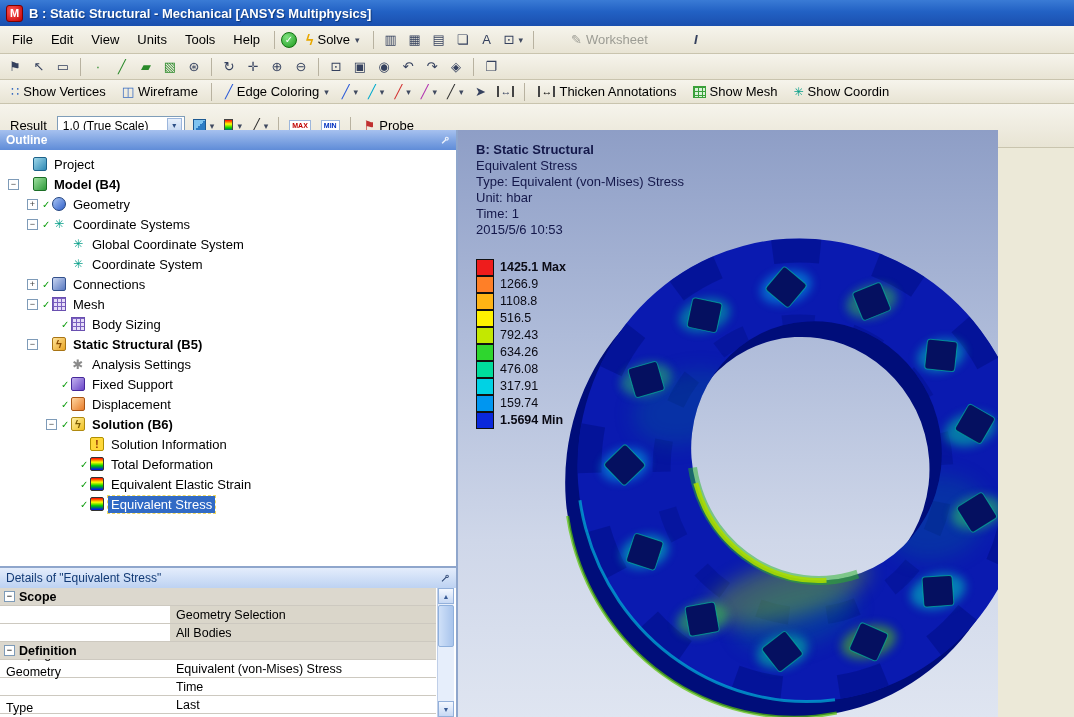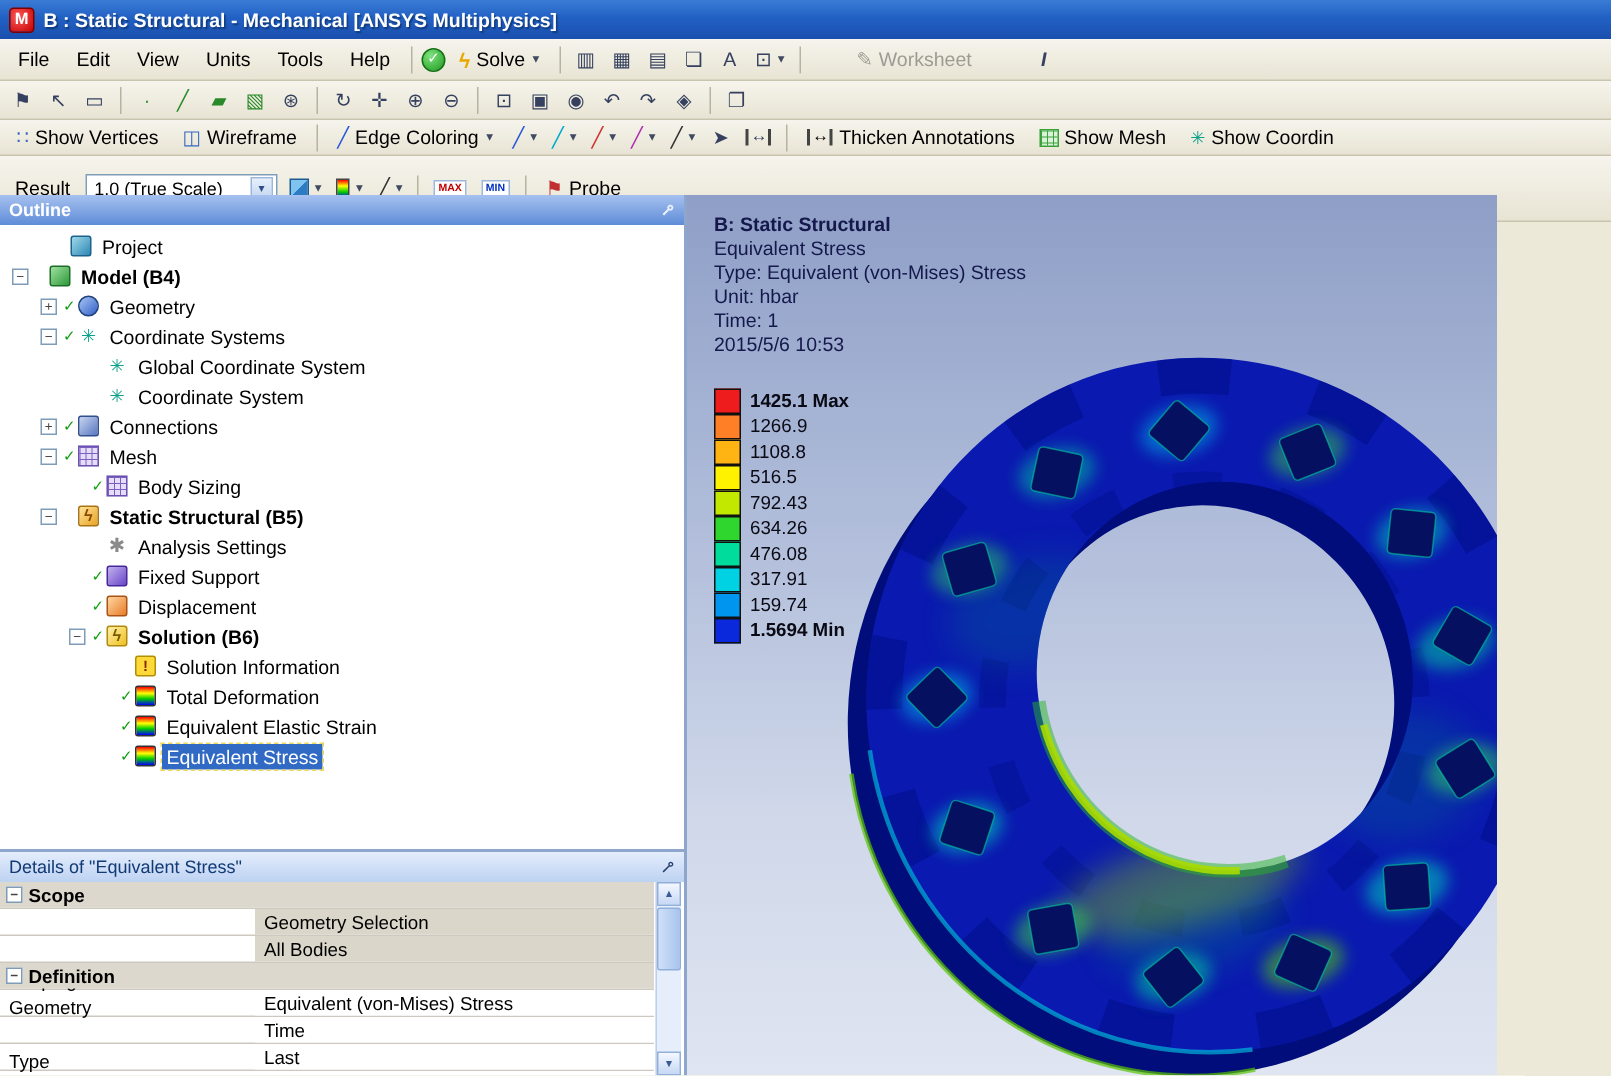--- a/index.html
+++ b/index.html
@@ -57,21 +57,21 @@
     border-right:2px solid #8fa6cc; border-top:2px solid #8fa6cc; }
   .phead { height:20px; display:flex; align-items:center; padding:0 6px; justify-content:space-between; flex:0 0 auto; }
   .phead-outline { background:linear-gradient(180deg,#a6c1ef,#5f8cd8); color:#fff; font-weight:bold; font-size:12px; }
   .phead-details { background:linear-gradient(180deg,#e4edfc,#bdd2f2); color:#123a75; font-size:12px; }
   .pin { display:inline-block; transform:rotate(-45deg); font-size:12px; color:#27406e; }
   .phead-outline .pin { color:#eaf1fc; }
 
   
   #tree { flex:1; overflow:hidden; padding-top:4px; }
   .trow { height:20px; display:flex; align-items:center; white-space:nowrap; }
-  .p0 { padding-left:22px; } .p1 { padding-left:8px; } .p2 { padding-left:27px; }
+  .p0 { padding-left:8px; } .p1 { padding-left:8px; } .p2 { padding-left:27px; }
   .p3 { padding-left:46px; } .p4 { padding-left:65px; }
   .exp { width:11px; height:11px; border:1px solid #7e9bb8; background:#fff; font-size:9px; line-height:9px;
     text-align:center; color:#444; margin-right:4px; flex:0 0 auto; }
   .spc { width:15px; flex:0 0 auto; }
   .chk { color:#0d9c0d; font-size:10px; font-weight:bold; width:9px; margin-right:1px; flex:0 0 auto; }
   .nochk { width:10px; flex:0 0 auto; }
   .ti { width:14px; height:14px; margin-right:4px; flex:0 0 auto; display:flex; align-items:center; justify-content:center;
     font-size:11px; border-radius:2px; }
   .ti-project { background:linear-gradient(135deg,#9fd8ea,#2e88b4); border:1px solid #1d628a; }
   .ti-model { background:linear-gradient(135deg,#9fe0a0,#2e9a3a); border:1px solid #1c6e26; }

